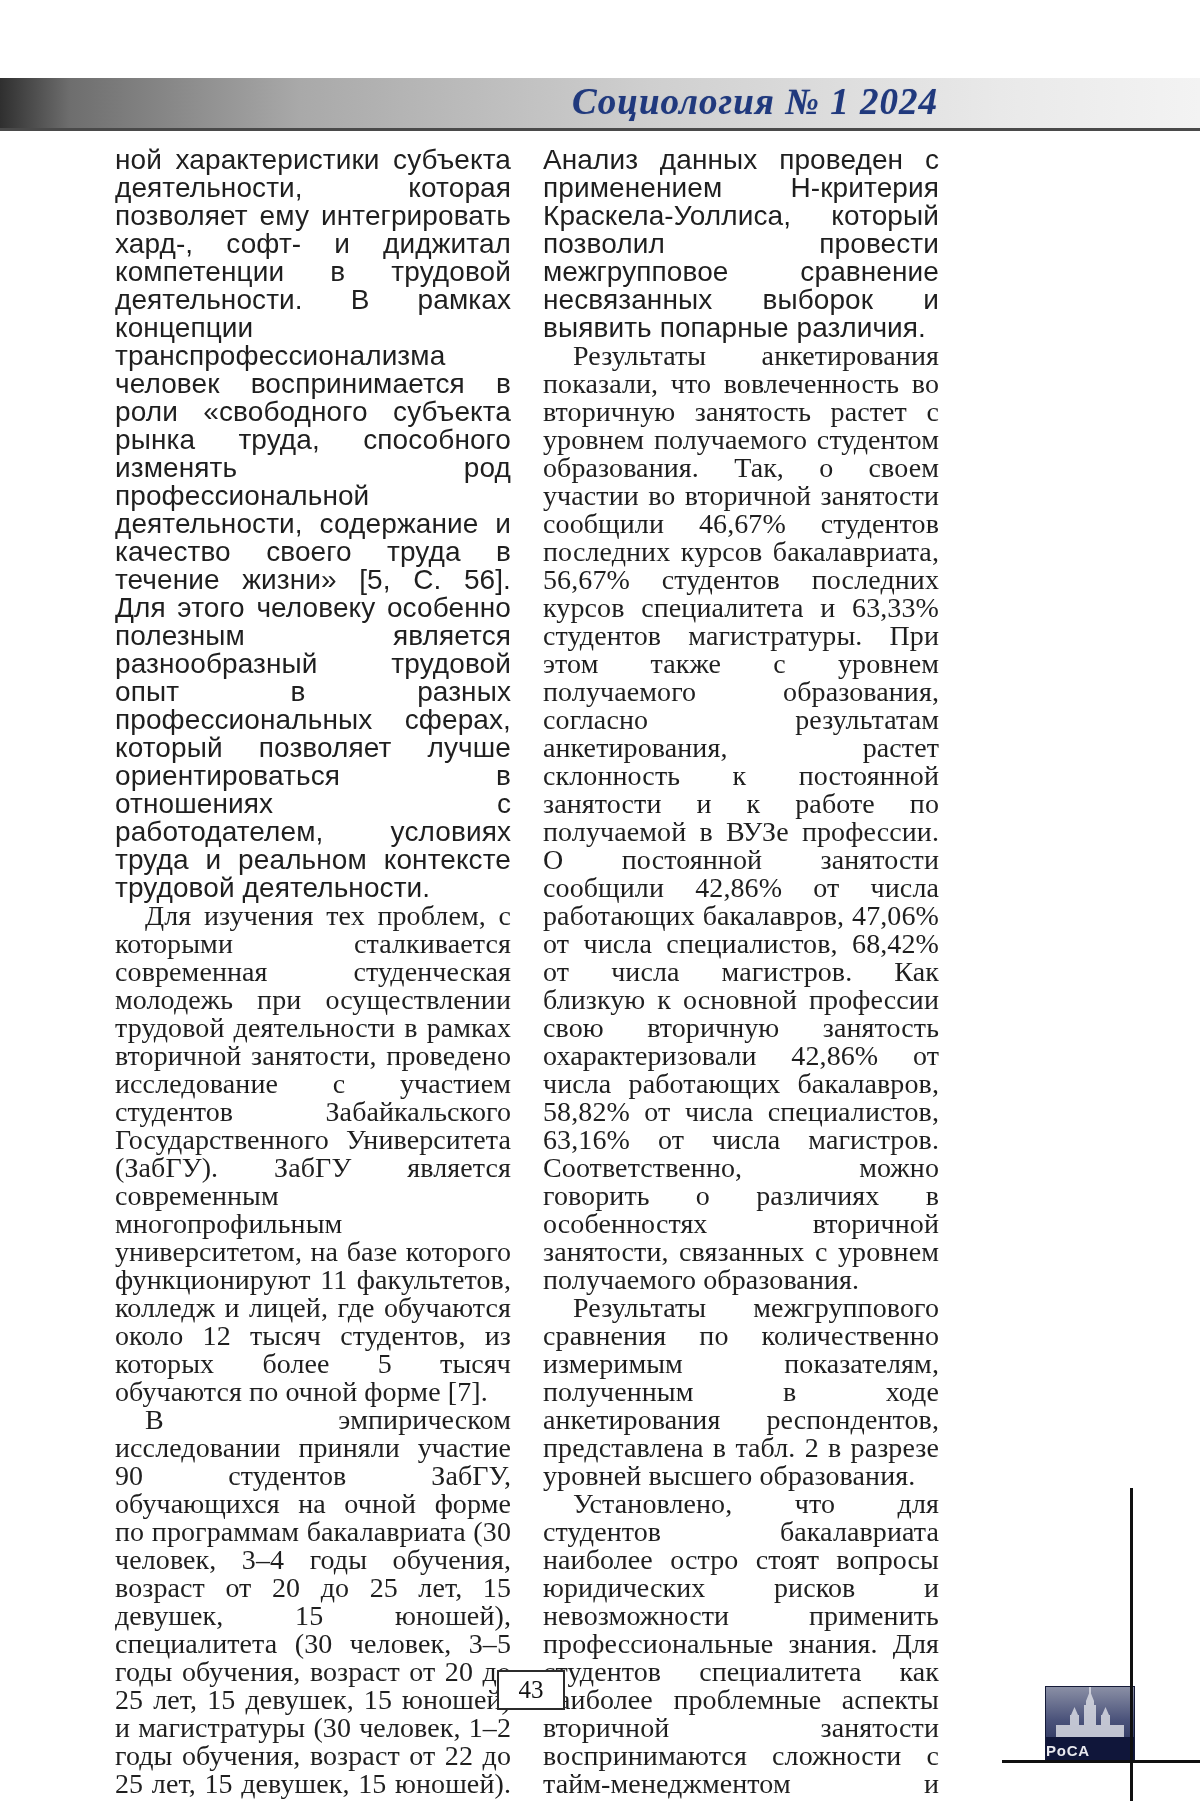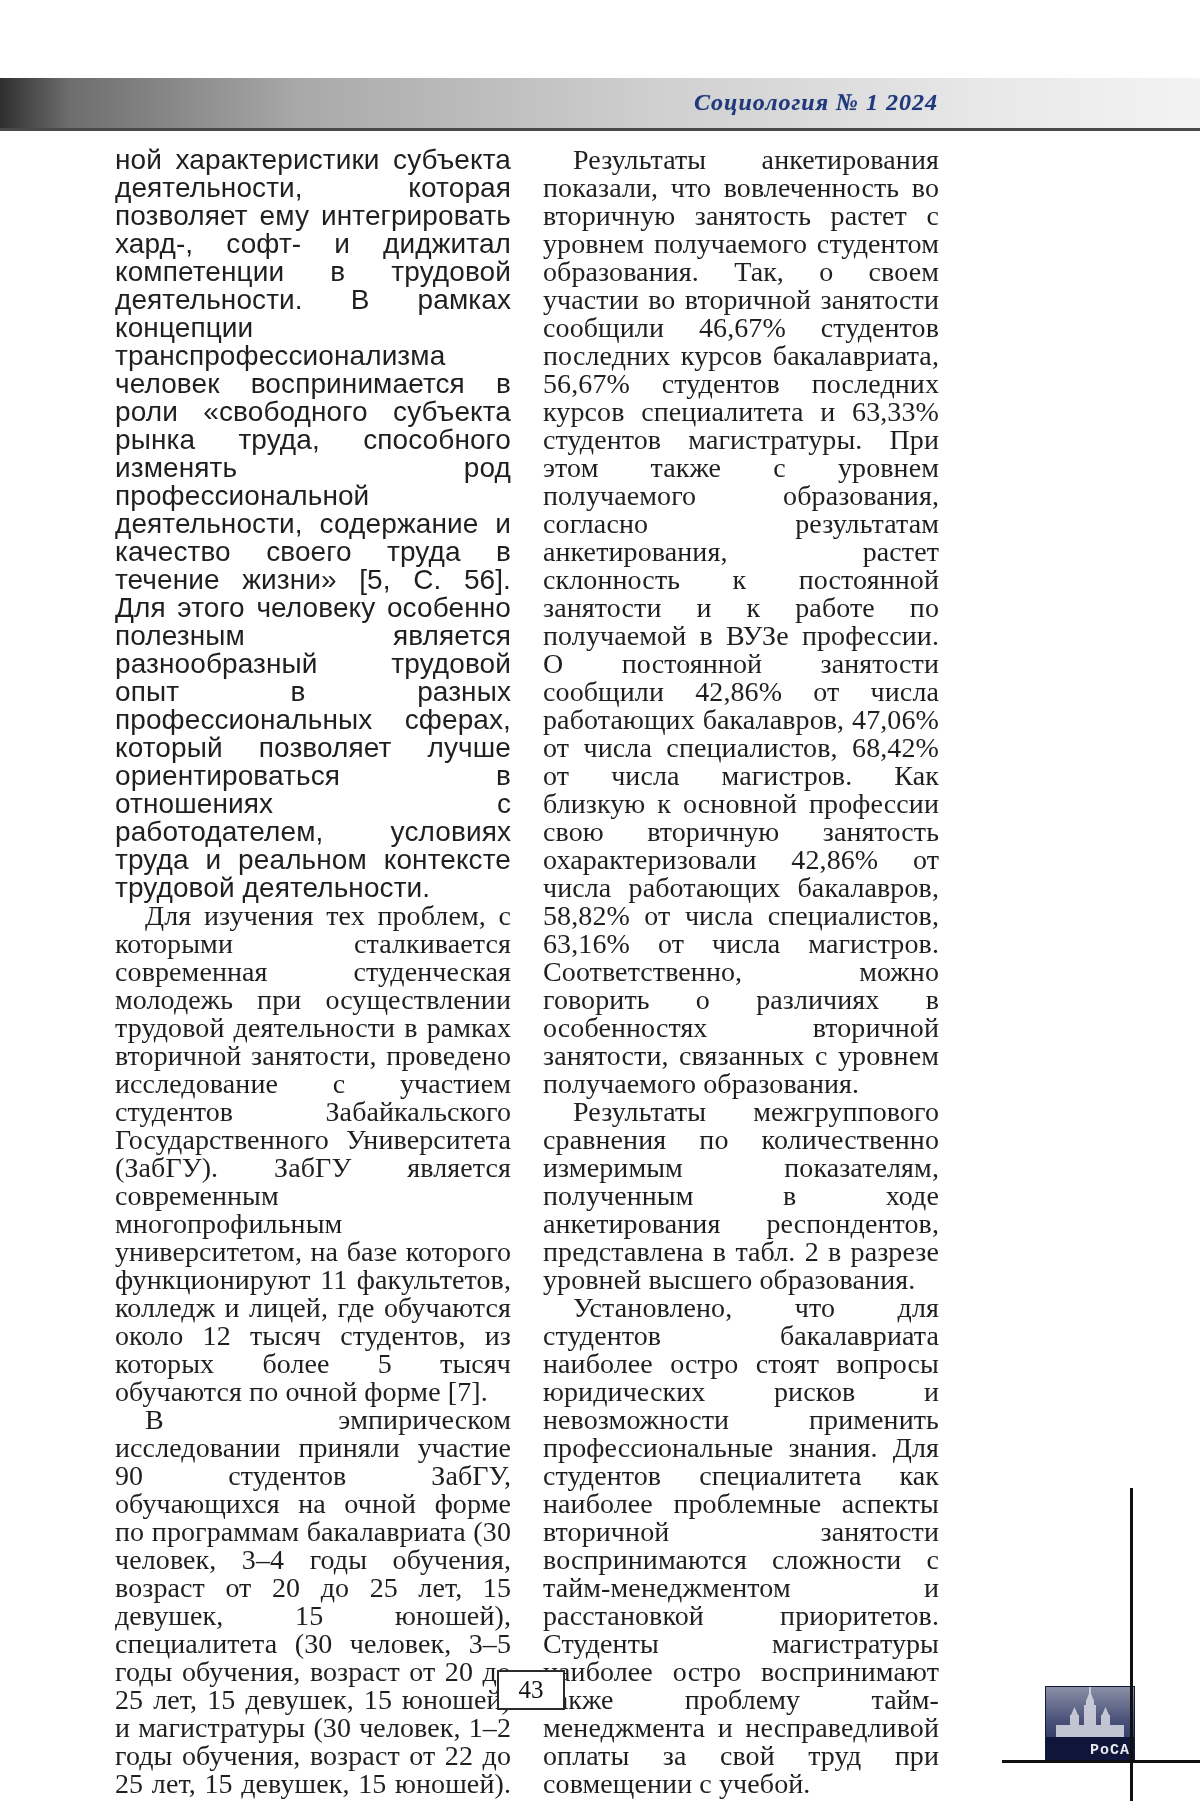--- a/index.html
+++ b/index.html
@@ -13,21 +13,21 @@
   }
   .header-band{
     position:absolute;left:0;top:78px;width:1200px;height:50px;
     background:linear-gradient(to right,#2f2f2f 0px,#6e6e6e 70px,#a9a9a9 300px,#cfcfcf 650px,#e9e9e9 1000px,#f3f3f3 1200px);
     border-bottom:3px solid #4a4a4a;
   }
   .journal-title{
     position:absolute;right:262px;top:0;height:50px;line-height:48px;
     font-family:"Liberation Serif", serif;
     font-style:italic;font-weight:bold;
-    font-size:24px;letter-spacing:1px;
+    font-size:37px;letter-spacing:1px;
     color:#20397d;
     text-shadow:0 0 1px rgba(32,57,125,.35);
     white-space:nowrap;
   }
   .content{
     position:absolute;left:115px;top:146px;width:824px;
     display:flex;gap:32px;
   }
   .col{width:396px;}
   .para{
@@ -50,22 +50,22 @@
   .rosa-logo{
     position:absolute;left:1045px;top:1686px;width:90px;height:76px;
     background:linear-gradient(to bottom,#8a8fa5 0%,#4a527a 45%,#1c2550 100%);
     border:1px solid #141a38;
     box-sizing:border-box;
     overflow:hidden;
   }
   .rosa-logo svg{display:block;}
   .rosa-text{
     position:absolute;left:0;right:4px;bottom:2px;
-    text-align:right;
-    font-family:Liberation Mono, monospace;
+    text-align:left;
+    font-family:Liberation Sans, sans-serif;
     font-weight:bold;font-size:15px;color:#e8e8ee;
     letter-spacing:1px;
   }
   .crop-v{
     position:absolute;left:1130px;top:1488px;width:3px;height:313px;background:#101010;
   }
   .crop-h{
     position:absolute;left:1002px;top:1760px;width:198px;height:3px;background:#101010;
   }
 </style>
@@ -78,20 +78,21 @@
     <div class="journal-title">Социология  № 1  2024</div>
   </div>
 
   <div class="content">
     <div class="col">
         <p class="para">ной характеристики субъекта деятельности, которая позволяет ему интегрировать хард-, софт- и диджитал компетенции в трудовой деятельности. В рамках концепции транспрофессионализма человек воспринимается в роли «свободного субъекта рынка труда, способного изменять род профессиональной деятельности, содержание и качество своего труда в течение жизни» [5, С. 56]. Для этого человеку особенно полезным является разнообразный трудовой опыт в разных профессиональных сферах, который позволяет лучше ориентироваться в отношениях с работодателем, условиях труда и реальном контексте трудовой деятельности.</p>
         <p class="para indent">Для изучения тех проблем, с которыми сталкивается современная студенческая молодежь при осуществлении трудовой деятельности в рамках вторичной занятости, проведено исследование с участием студентов Забайкальского Государственного Университета (ЗабГУ). ЗабГУ является современным многопрофильным университетом, на базе которого функционируют 11 факультетов, колледж и лицей, где обучаются около 12 тысяч студентов, из которых более 5 тысяч обучаются по очной форме [7].</p>
         <p class="para indent">В эмпирическом исследовании приняли участие 90 студентов ЗабГУ, обучающихся на очной форме по программам бакалавриата (30 человек, 3–4 годы обучения, возраст от 20 до 25 лет, 15 девушек, 15 юношей), специалитета (30 человек, 3–5 годы обучения, возраст от 20 до 25 лет, 15 девушек, 15 юношей) и магистратуры (30 человек, 1–2 годы обучения, возраст от 22 до 25 лет, 15 девушек, 15 юношей). Исследование проведено в формате анкетирования студентов. Анкета включала 9 вопросов, направленных на уточнение параметров вторичной занятости (наличие занятости, сфера и характер труда) и выявление ключевых проблем, связанных со вторичной занятостью у студентов ЗабГУ разных ступеней высшего образования, а также на определение остроты выраженности этих проблем у студенческой молодежи по мнению респондента по 5-балльной шкале Лайкерта.</p>
       </div>
     <div class="col">
+        <p class="para">Анализ данных проведен с применением Н-критерия Краскела-Уоллиса, который позволил провести межгрупповое сравнение несвязанных выборок и выявить попарные различия.</p>
         <p class="para indent">Результаты анкетирования показали, что вовлеченность во вторичную занятость растет с уровнем получаемого студентом образования. Так, о своем участии во вторичной занятости сообщили 46,67% студентов последних курсов бакалавриата, 56,67% студентов последних курсов специалитета и 63,33% студентов магистратуры. При этом также с уровнем получаемого образования, согласно результатам анкетирования, растет склонность к постоянной занятости и к работе по получаемой в ВУЗе профессии. О постоянной занятости сообщили 42,86% от числа работающих бакалавров, 47,06% от числа специалистов, 68,42% от числа магистров. Как близкую к основной профессии свою вторичную занятость охарактеризовали 42,86% от числа работающих бакалавров, 58,82% от числа специалистов, 63,16% от числа магистров. Соответственно, можно говорить о различиях в особенностях вторичной занятости, связанных с уровнем получаемого образования.</p>
         <p class="para indent">Результаты межгруппового сравнения по количественно измеримым показателям, полученным в ходе анкетирования респондентов, представлена в табл. 2 в разрезе уровней высшего образования.</p>
         <p class="para indent">Установлено, что для студентов бакалавриата наиболее остро стоят вопросы юридических рисков и невозможности применить профессиональные знания. Для студентов специалитета как наиболее проблемные аспекты вторичной занятости воспринимаются сложности с тайм-менеджментом и расстановкой приоритетов. Студенты магистратуры наиболее остро воспринимают также проблему тайм-менеджмента и несправедливой оплаты за свой труд при совмещении с учебой.</p>
         <p class="para indent">По результатам проведенного исследования подтверждено, что у студенческой молодежи различается восприятие проблем, связанных со вторичной заня-</p>
       </div>
   </div>
 
   <div class="page-number-box">
     <span>43</span>
   </div>

